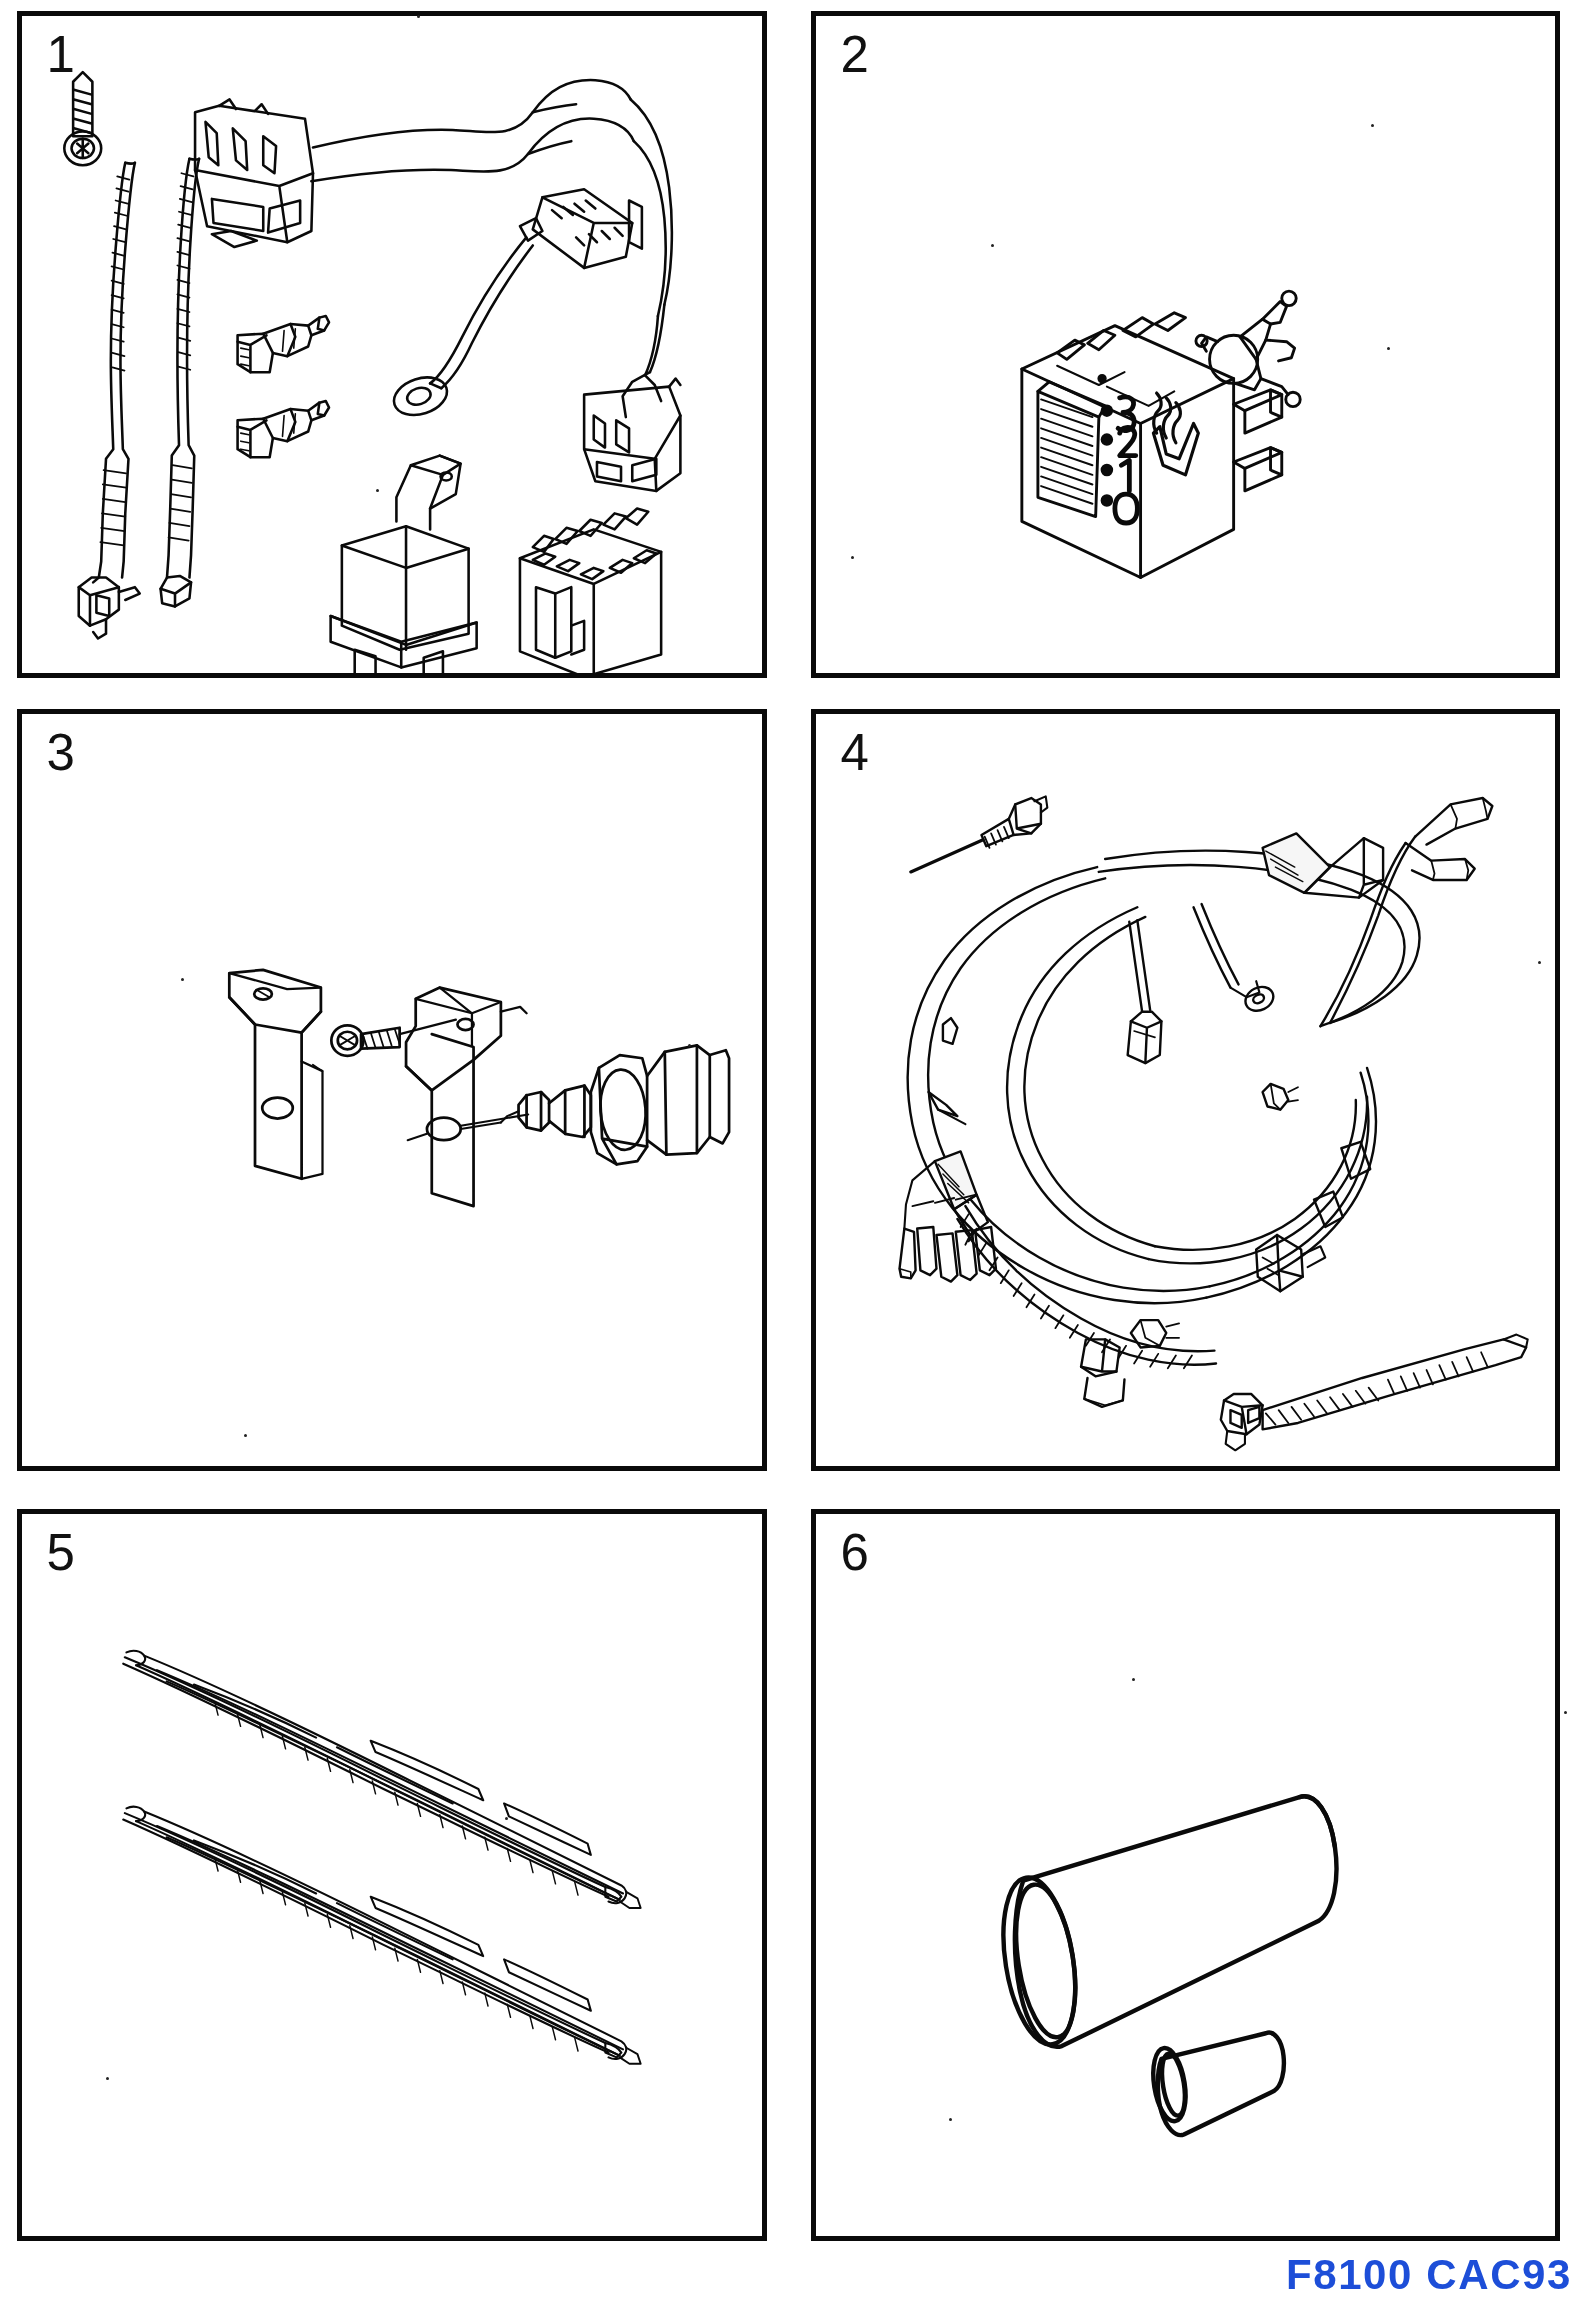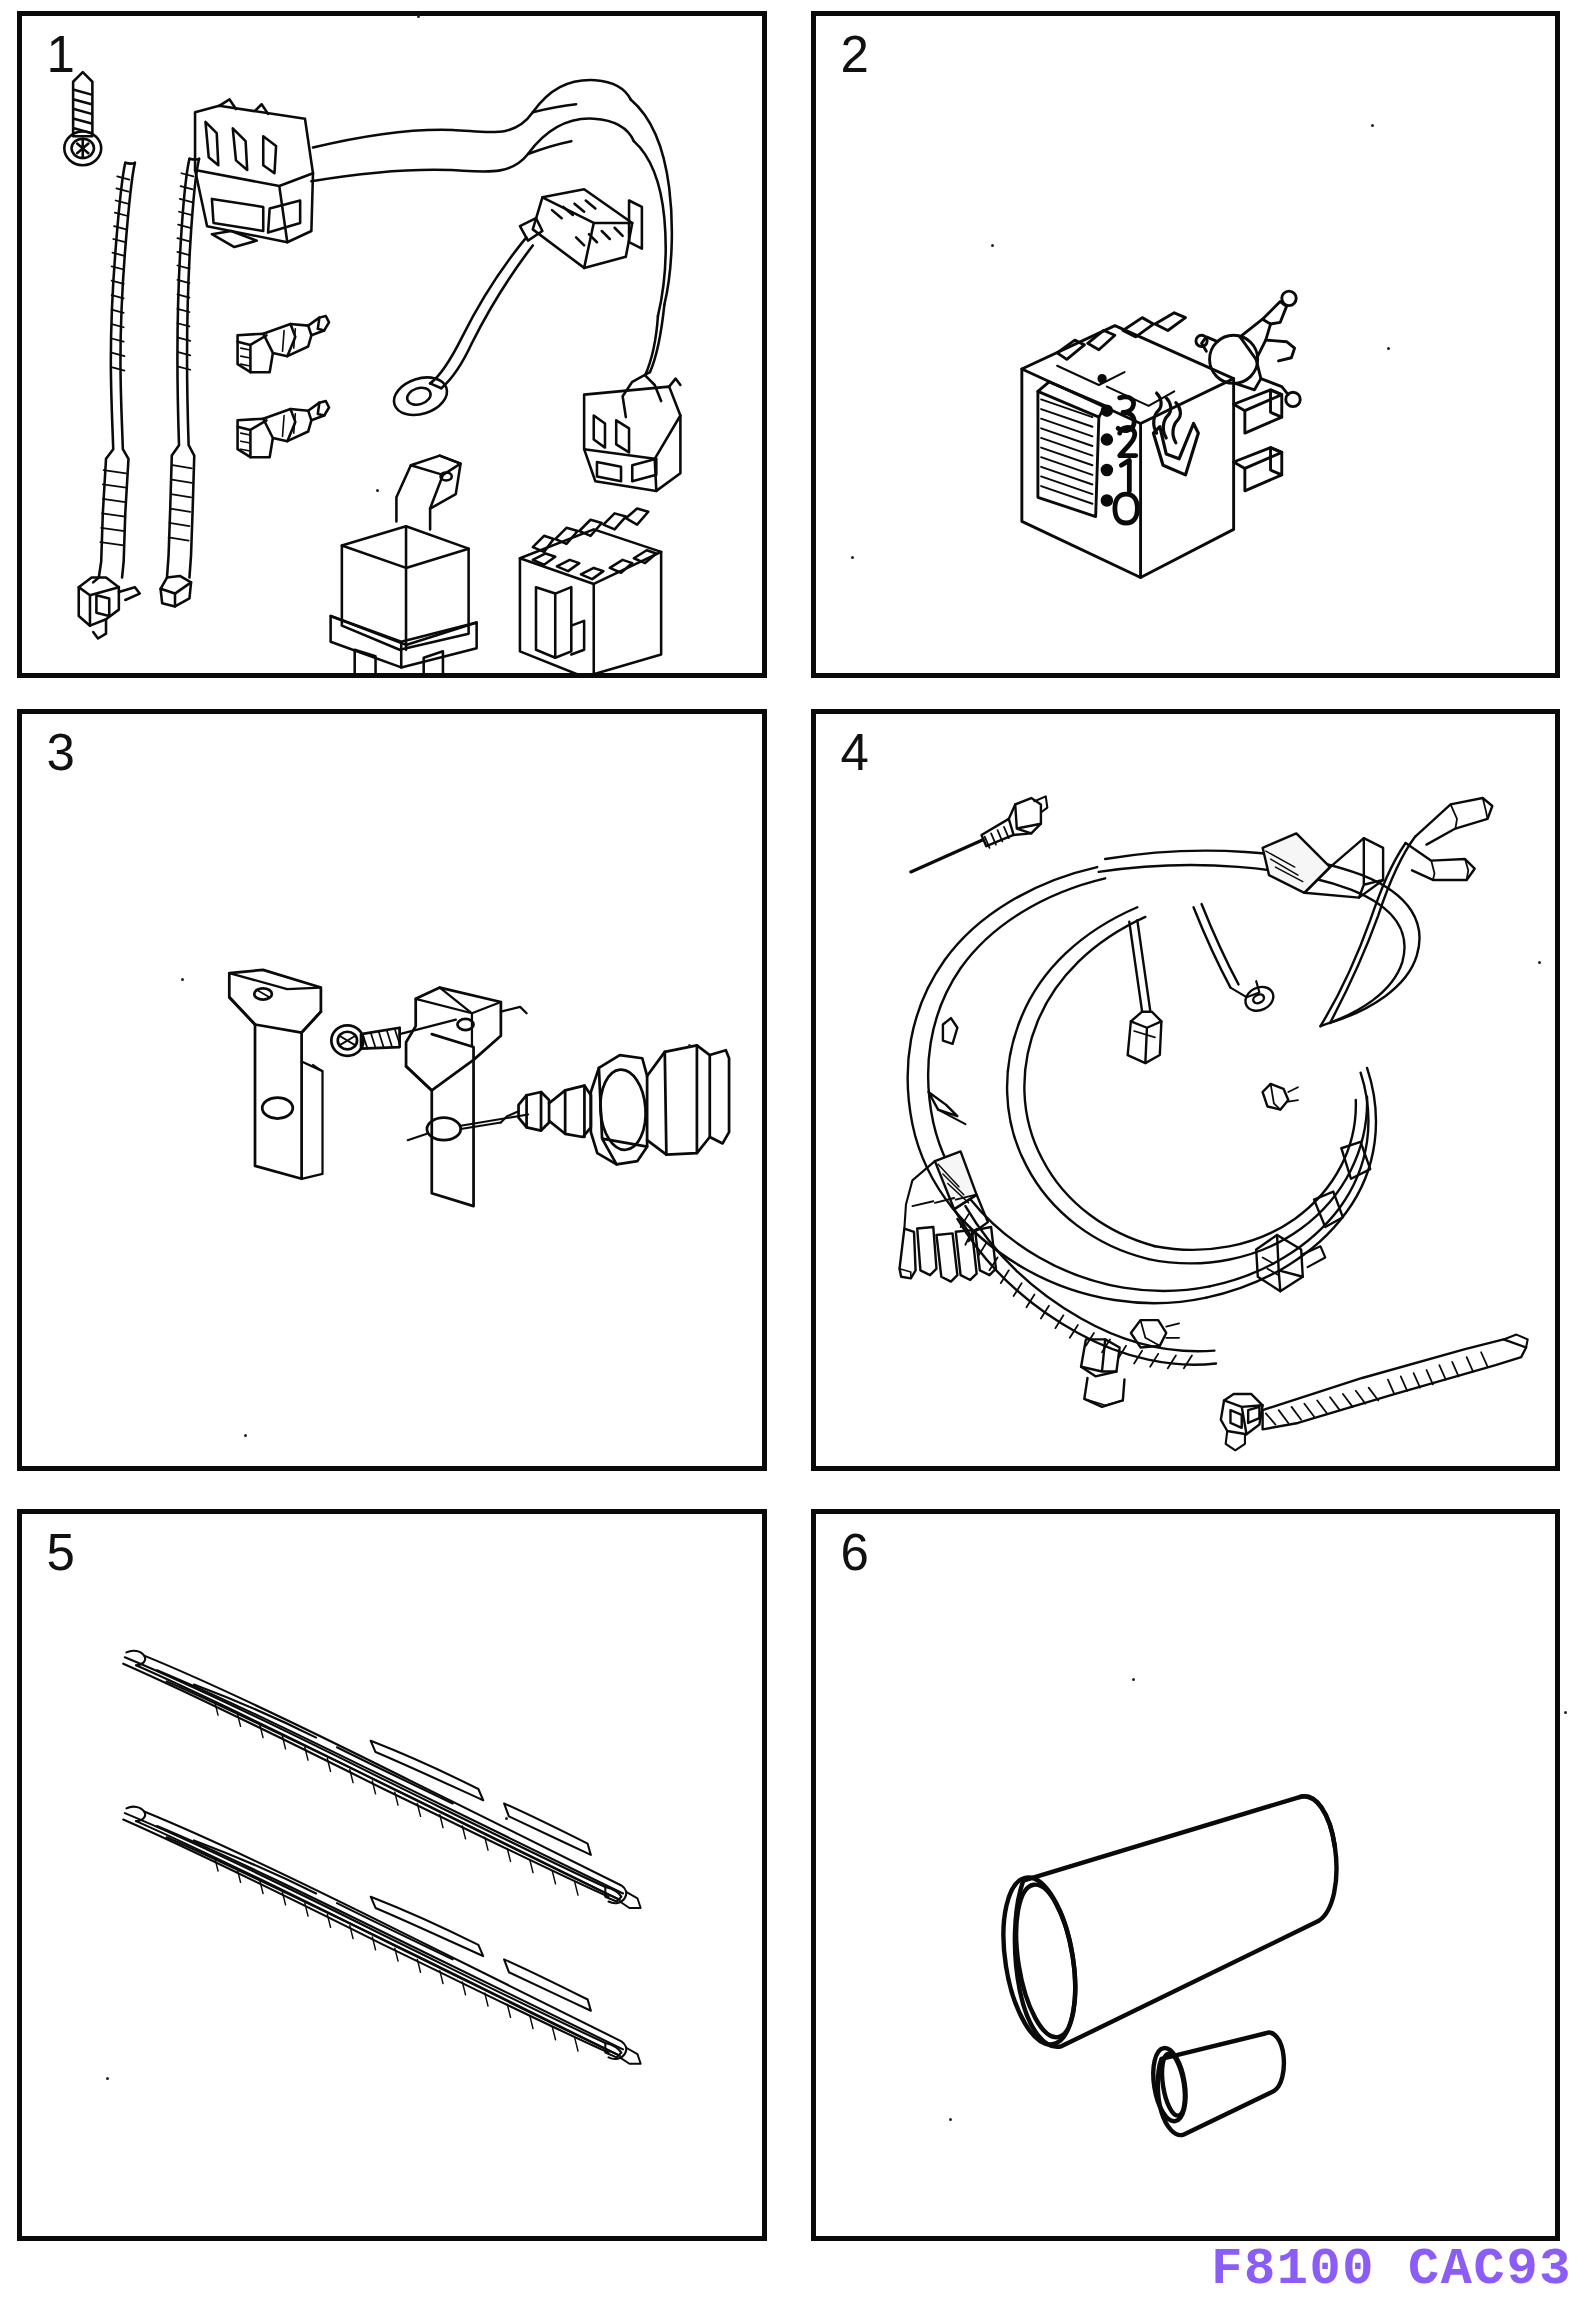--- a/index.html
+++ b/index.html
@@ -28,24 +28,24 @@
     font-family:"Liberation Sans", sans-serif;
     letter-spacing:-0.8px;
   }
   .art{position:absolute;inset:0;}
   .art svg{width:100%;height:100%;display:block;}
 
   
   .footer-code{
     position:absolute;
     right:21px;bottom:8.1px;
-    font-size:52px;
+    font-size:42px;
     letter-spacing:1.6px;
-    color:#8b5cf6;
-    font-family:Liberation Mono, monospace;
+    color:#1d4ed8;
+    font-family:Liberation Sans, sans-serif;
     font-weight:700;
     white-space:nowrap;
   }
 
   
   .speck{position:absolute;background:#222;border-radius:50%;}
 </style>
 </head>
 <body>
 

